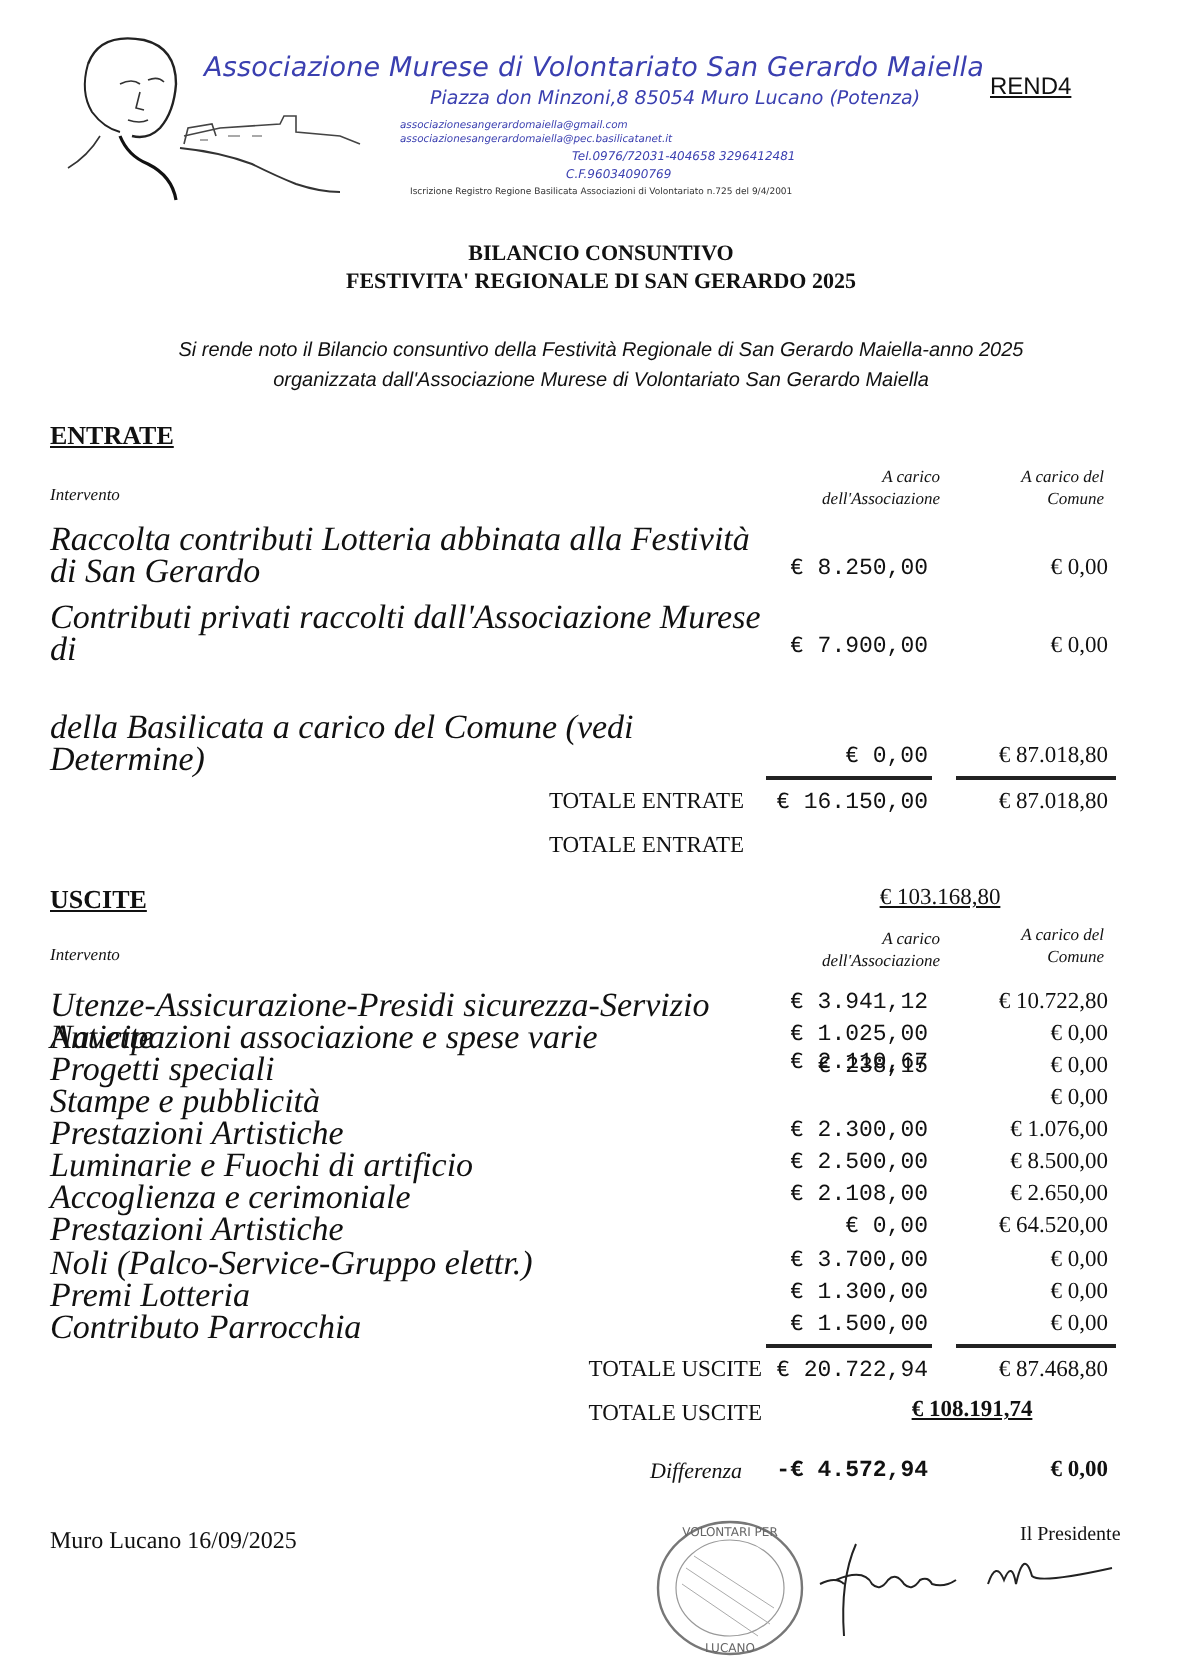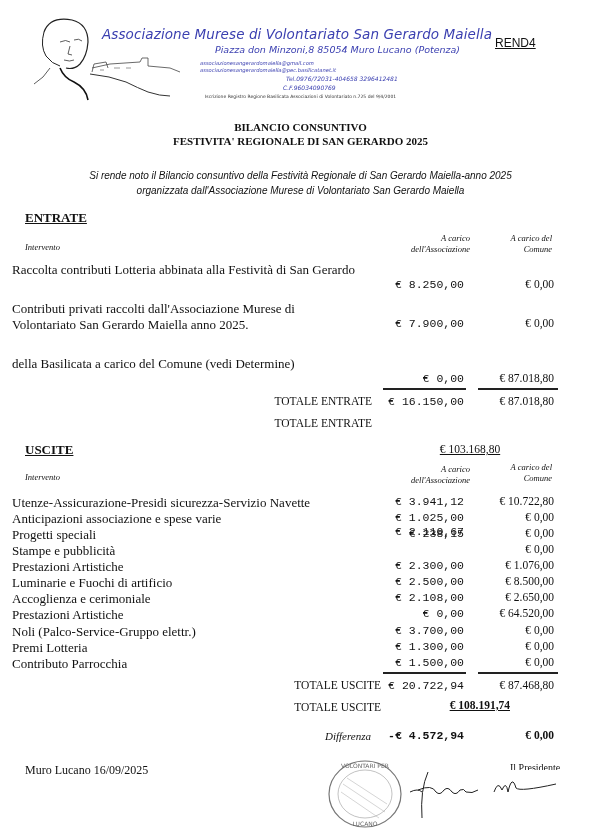--- a/index.html
+++ b/index.html
@@ -19,21 +19,21 @@
   .doc-code { left: 495px; top: 36px; font-family: "Liberation Sans", sans-serif; font-size: 12px; text-decoration: underline; color: #111; }
 
   
   .title { left: 0; width: 601px; text-align: center; font-family: "Liberation Serif", serif; font-weight: bold; font-size: 11px; }
   .intro { left: 0; width: 601px; text-align: center; font-family: Liberation Sans, sans-serif; font-style: italic; font-size: 10px; }
 
   .section-head { left: 25px; font-family: "Liberation Serif", serif; font-weight: bold; font-size: 13px; text-decoration: underline; }
   .col-label { font-family: "Liberation Serif", serif; font-style: italic; font-size: 8.5px; text-align: right; line-height: 11px; }
   .intervento { left: 25px; font-family: "Liberation Serif", serif; font-style: italic; font-size: 8.5px; }
 
-  .row-text { left: 12px; font-family: "Liberation Serif", serif; font-size: 13px; line-height: 15.5px; width: 360px; }
+  .row-text { left: 25px; font-family: "Liberation Serif", serif; font-size: 17px; line-height: 15.5px; width: 360px; font-style: italic; }
   .amt { font-family: "Liberation Serif", serif; font-size: 11.5px; text-align: right; white-space: nowrap; }
   .amt-a { left: 380px; width: 84px; font-family: Liberation Mono, monospace; }
   .amt-c { left: 480px; width: 74px; }
   .total-label { font-family: "Liberation Serif", serif; font-size: 11.5px; text-align: right; white-space: nowrap; }
   .bold { font-weight: bold; }
   .uline { text-decoration: underline; }
   .rule { height: 1.5px; background: #222; }
 
   .footer-place { left: 25px; top: 763px; font-family: "Liberation Serif", serif; font-size: 12px; }
   .president { left: 510px; top: 762px; font-family: "Liberation Serif", serif; font-size: 10px; height: 8px; overflow: hidden; }
@@ -88,21 +88,20 @@
 </div>
 
 <div class="abs row-text" style="top:262px;">
   <div>Raccolta contributi Lotteria abbinata alla Festività di San Gerardo</div>
 </div>
 <div class="abs amt amt-a" style="top:278px;">€ 8.250,00</div>
 <div class="abs amt amt-c" style="top:278px;">€ 0,00</div>
 
 <div class="abs row-text" style="top:301px;">
   <div>Contributi privati raccolti dall'Associazione Murese di</div>
-  <div>Volontariato San Gerardo Maiella anno 2025.</div>
 </div>
 <div class="abs amt amt-a" style="top:317px;">€ 7.900,00</div>
 <div class="abs amt amt-c" style="top:317px;">€ 0,00</div>
 
 <div class="abs row-text" style="top:356px;">
   <div>della Basilicata a carico del Comune (vedi Determine)</div>
 </div>
 <div class="abs amt amt-a" style="top:372px;">€ 0,00</div>
 <div class="abs amt amt-c" style="top:372px;">€ 87.018,80</div>
 
@@ -173,21 +172,21 @@
 <div class="abs amt amt-c" style="top:656px;">€ 0,00</div>
 
 <div class="abs rule" style="left:383px; width:83px; top:672px;"></div>
 <div class="abs rule" style="left:478px; width:80px; top:672px;"></div>
 
 <div class="abs total-label" style="left:200px; width:181px; top:679px;">TOTALE USCITE</div>
 <div class="abs amt amt-a" style="top:679px;">€ 20.722,94</div>
 <div class="abs amt amt-c" style="top:679px;">€ 87.468,80</div>
 
 <div class="abs total-label" style="left:200px; width:181px; top:701px;">TOTALE USCITE</div>
-<div class="abs amt uline bold" style="left:430px; width:80px; top:699px; text-align:right; font-weight:bold;text-decoration:underline;">€ 108.191,74</div>
+<div class="abs amt uline bold" style="left:446px; width:80px; top:699px; text-align:center; font-weight:bold;text-decoration:underline;">€ 108.191,74</div>
 
 <div class="abs" style="left:325px; top:730px; font-family:'Liberation Serif', serif; font-style:italic; font-size:11px;">Differenza</div>
 <div class="abs amt amt-a bold" style="top:729px;">-€ 4.572,94</div>
 <div class="abs amt amt-c bold" style="top:729px;">€ 0,00</div>
 
 <div class="abs footer-place">Muro Lucano  16/09/2025</div>
 
 <div class="abs stamp">
   <svg width="80" height="72" viewBox="0 0 80 72">
     <ellipse cx="40" cy="38" rx="36" ry="33" fill="none" stroke="#777" stroke-width="1.2"></ellipse>

